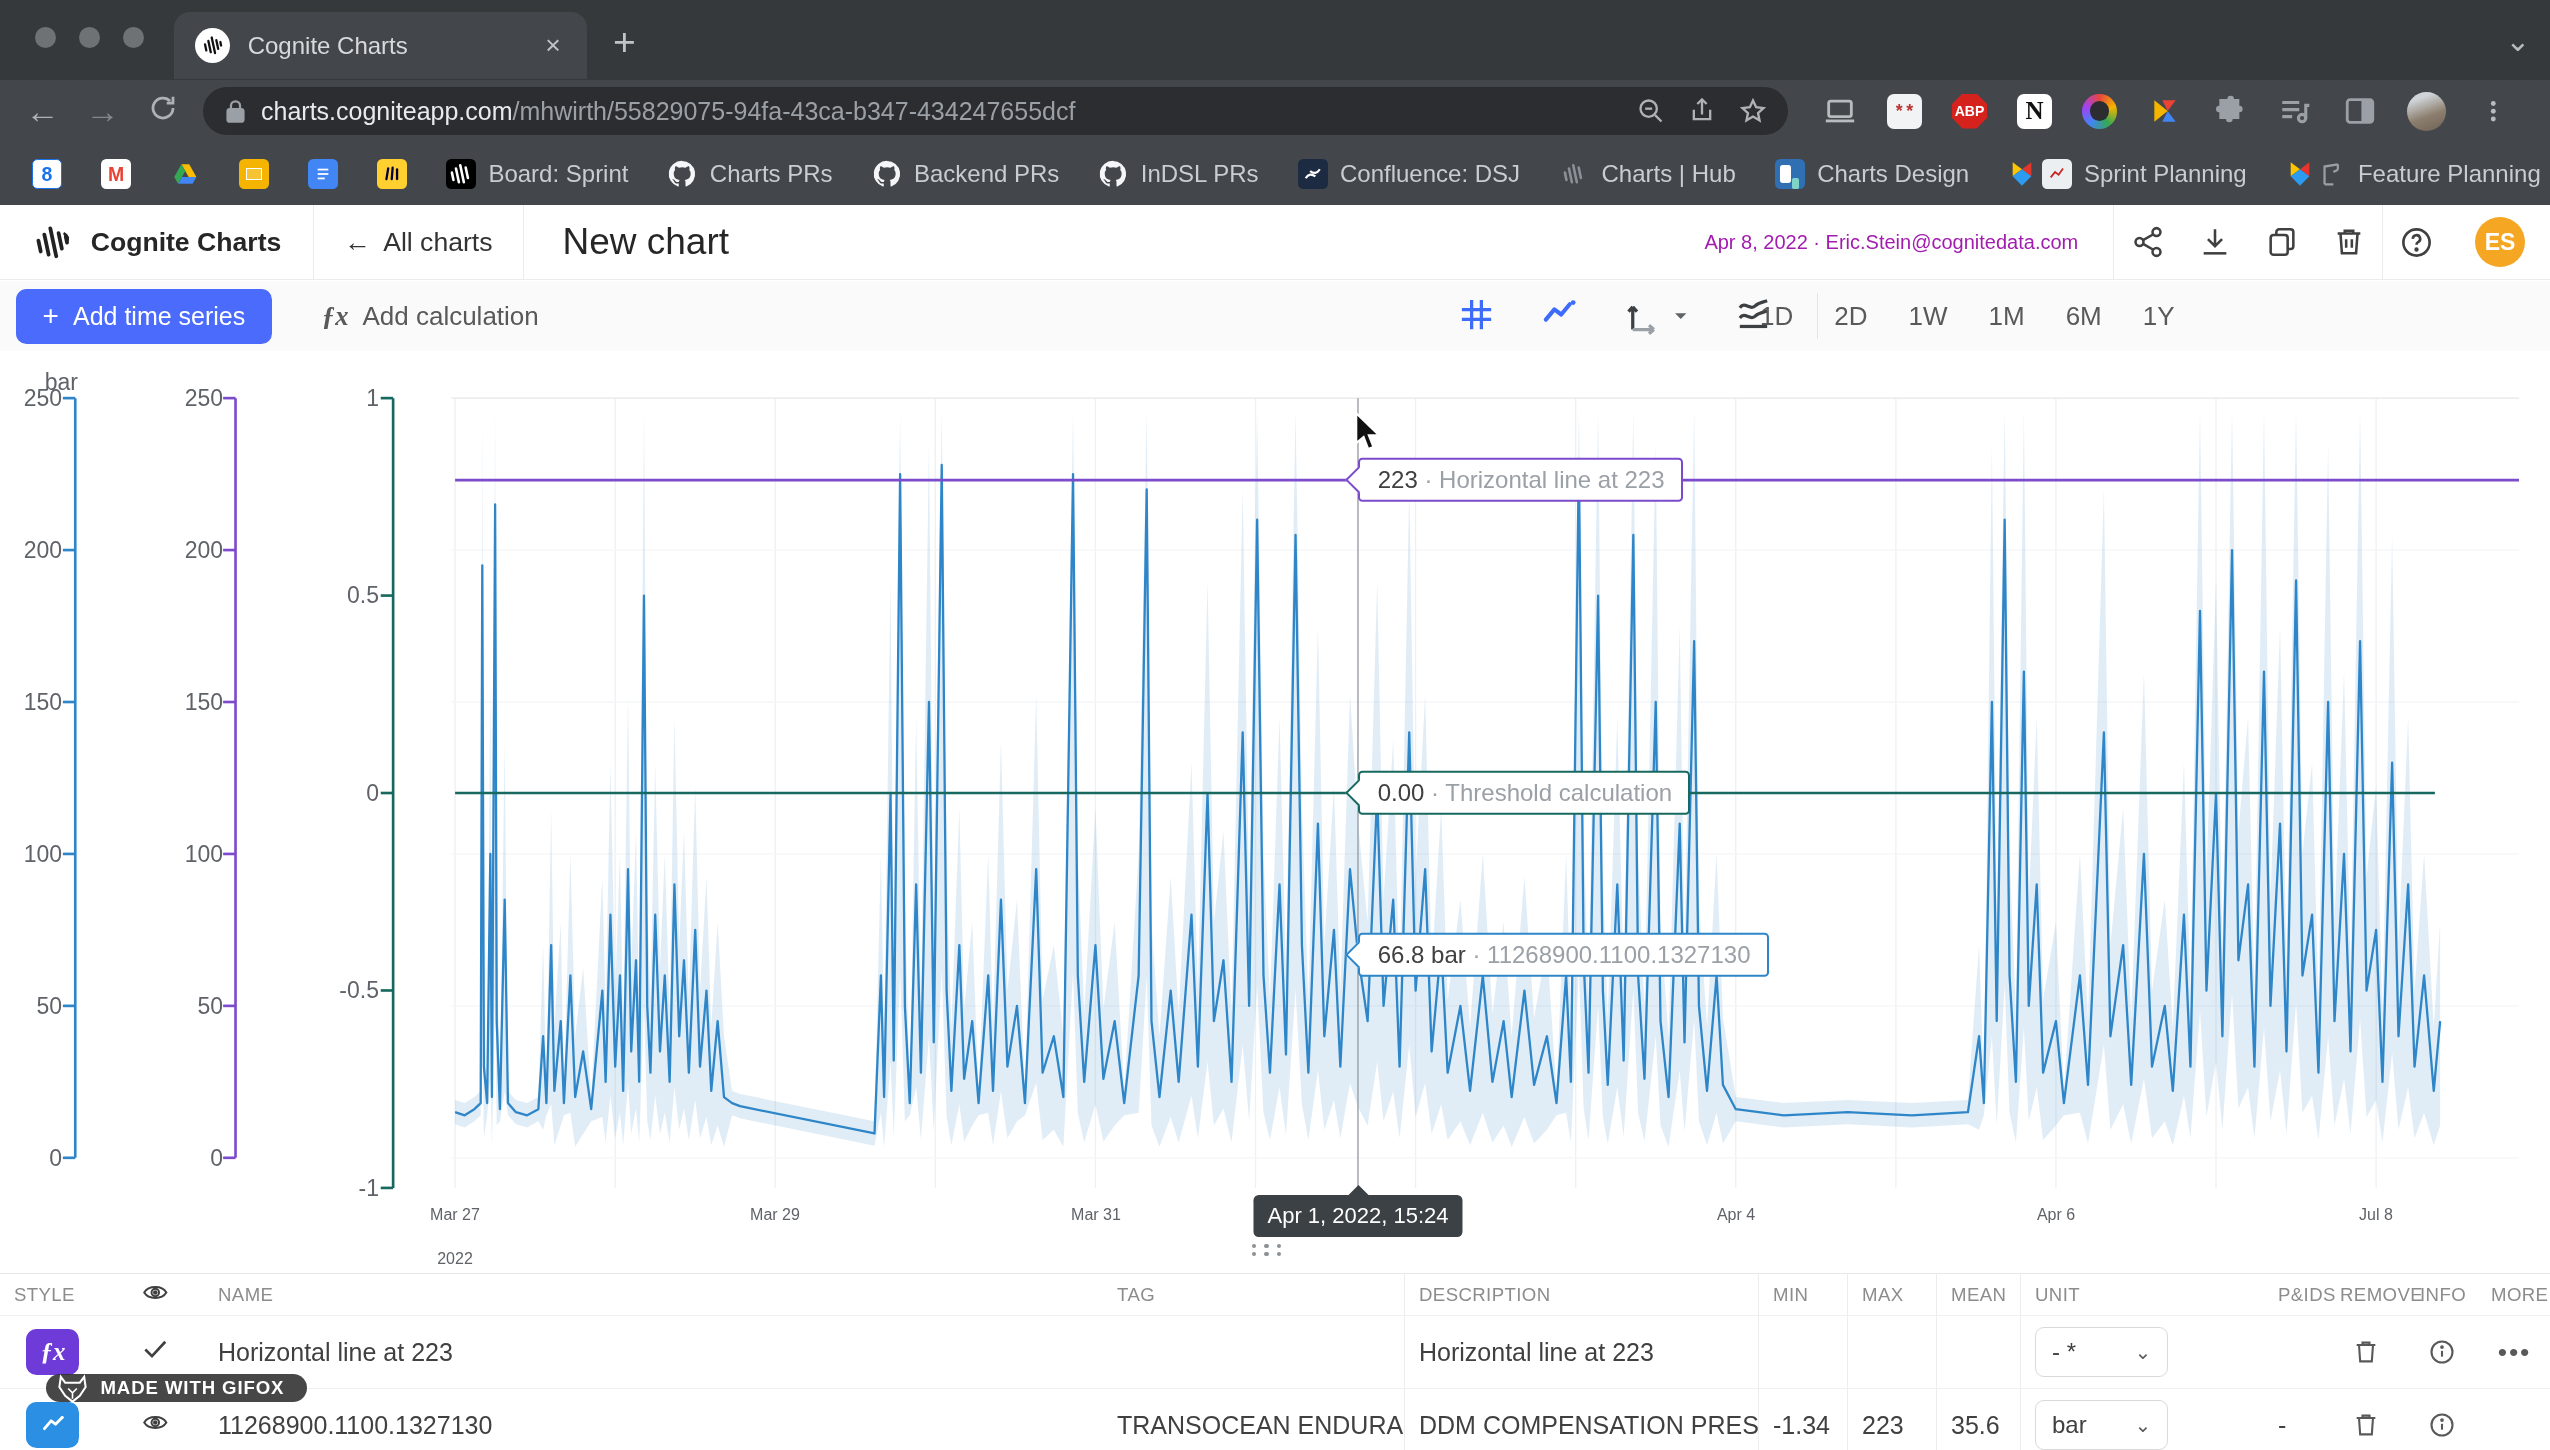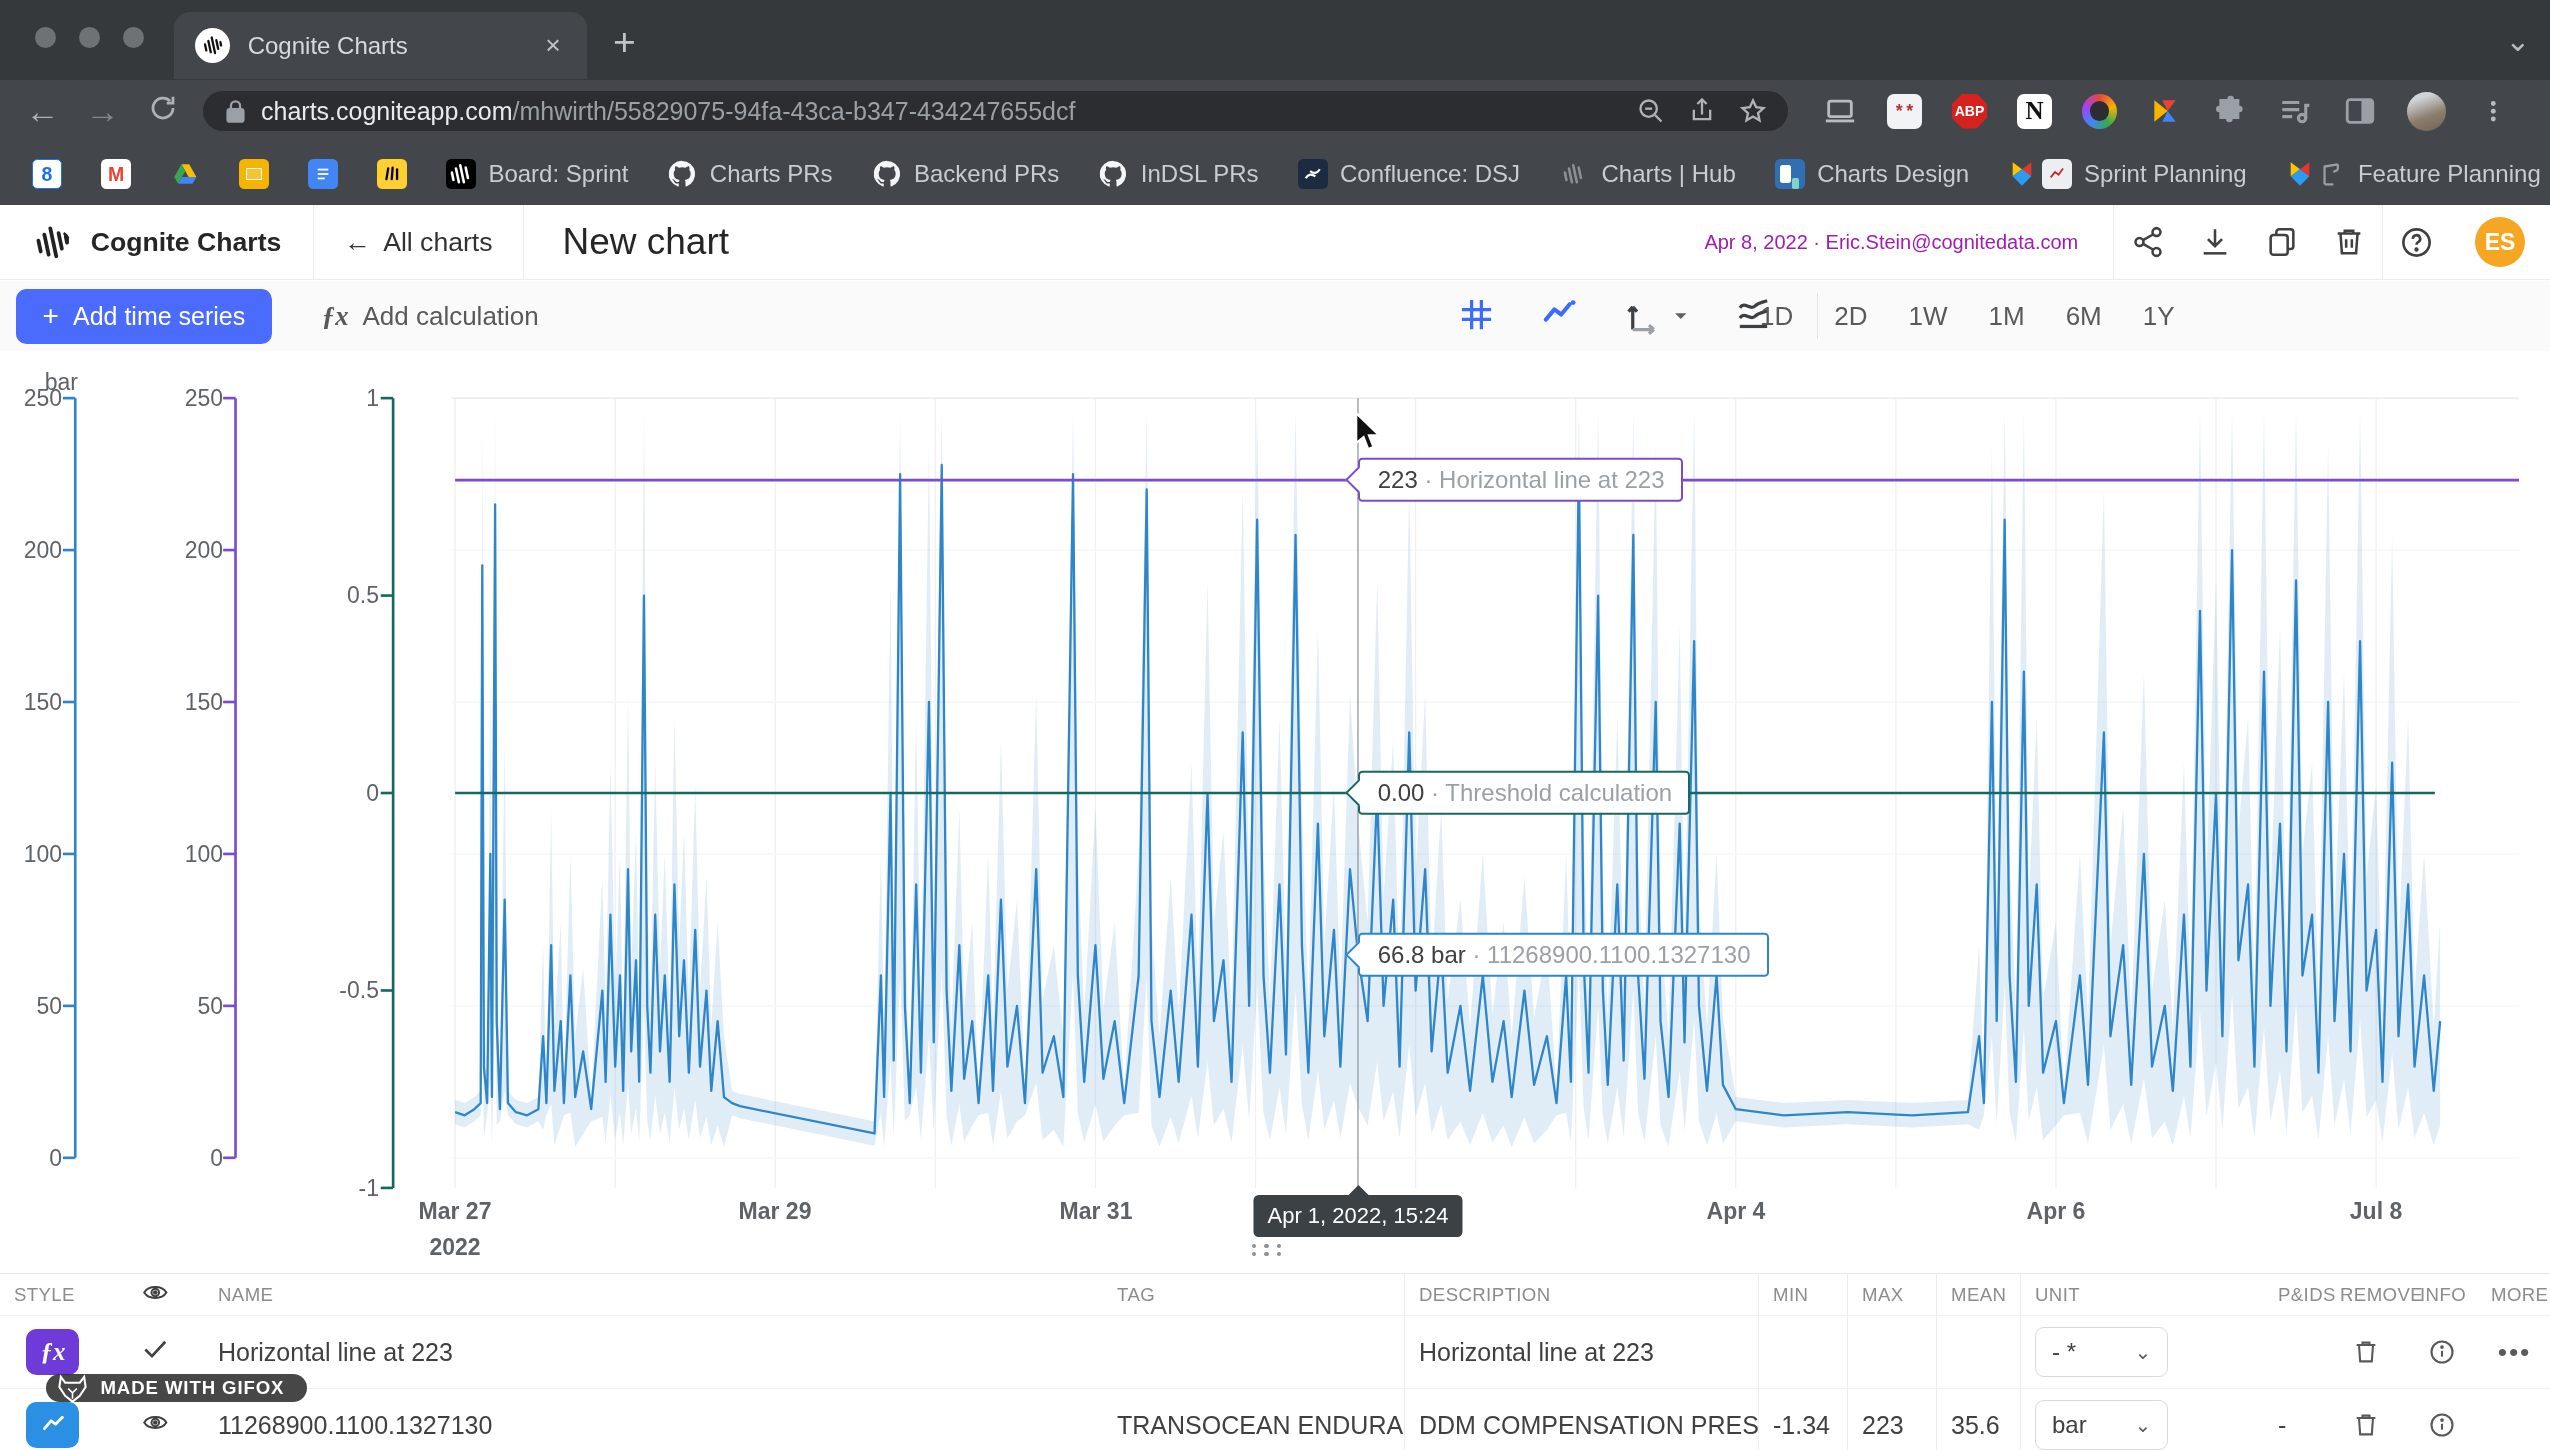--- a/index.html
+++ b/index.html
@@ -14,21 +14,21 @@
     border-radius:16px 16px 0 0;display:flex;align-items:center;padding:0 21px;box-sizing:border-box;}
   .tab-favicon{width:35px;height:35px;border-radius:50%;background:#fff;display:flex;align-items:center;justify-content:center;flex:none;}
   .tab-title{color:#d7dadd;font-size:24px;margin-left:17.7px;flex:1;white-space:nowrap;overflow:hidden;}
   .tab-close{color:#bfc3c7;font-size:26.6px;padding:0 5.3px;}
   .newtab{position:absolute;left:613px;top:19.5px;color:#bfc3c7;font-size:39px;font-weight:300;}
   .win-chevron{position:absolute;right:19.5px;top:23px;color:#b9bcbf;font-size:30px;}
 
   .urlrow{position:absolute;left:0;top:80px;width:2550px;height:62px;background:#43474b;display:flex;align-items:center;}
   .navbtn{color:#aeb2b6;font-size:34px;margin-left:25px;width:35px;text-align:center;}
   .navbtn.fwd{color:#84888c;}
-  .urlpill{height:40px;background:#2b2d30;border-radius:24px;margin-left:23px;display:flex;align-items:center;
+  .urlpill{height:48px;background:#2b2d30;border-radius:24px;margin-left:23px;display:flex;align-items:center;
     padding:0 21px;box-sizing:border-box;width:1585px;}
   .url-text{color:#e8eaed;font-size:25px;margin-left:14px;white-space:nowrap;flex:1;overflow:hidden;}
   .url-text .path{color:#9aa0a6;}
   .pill-ic{margin-left:23px;flex:none;display:flex;}
   .extrow{display:flex;align-items:center;gap:30px;margin-left:34px;}
   .exticon{width:35px;height:35px;display:flex;align-items:center;justify-content:center;flex:none;}
   .abp{width:35px;height:35px;border-radius:8.9px;background:#d6221c;color:#fff;font-size:14px;font-weight:bold;
     display:flex;align-items:center;justify-content:center;clip-path:polygon(30% 0,70% 0,100% 30%,100% 70%,70% 100%,30% 100%,0 70%,0 30%);}
   .notion{width:35px;height:35px;border-radius:7px;background:#fff;color:#111;font-size:25px;font-weight:bold;
     display:flex;align-items:center;justify-content:center;font-family:"Liberation Serif",serif;}
@@ -73,21 +73,21 @@
   .datepill{position:absolute;left:2134px;top:7px;width:370px;height:55px;border:1.8px solid #d9d9d9;border-radius:10.6px;
     background:#fff;display:flex;align-items:center;gap:17.7px;padding:0 19.5px;box-sizing:border-box;}
   .datepill .dt{font-size:25px;color:#262626;}
   .datepill .dash{color:#8c8c8c;font-size:25px;}
 
   
   .chart-section{position:absolute;left:0;top:351px;width:2550px;height:923px;background:#fff;}
   .chart-section svg{position:absolute;left:0;top:0;}
   .ylabel{position:absolute;font-size:23px;color:#5f6368;text-align:right;height:30px;line-height:30px;}
   .unitlabel{position:absolute;font-size:23px;color:#5f6368;}
-  .xlabel{position:absolute;font-size:23px;color:#5f6368;text-align:center;transform:translateX(-50%);line-height:36px;white-space:nowrap;font-weight:bold;}
+  .xlabel{position:absolute;font-size:16px;color:#5f6368;text-align:center;transform:translateX(-50%);line-height:44px;white-space:nowrap;}
   .tagbox{position:absolute;transform:translateY(-50%);background:#fff;border:2.7px solid var(--c);border-radius:4.4px;
     padding:6.2px 16px 6.2px 17.7px;font-size:24px;white-space:nowrap;z-index:4;}
   .tagbox:before{content:'';position:absolute;left:-10.6px;top:50%;width:17px;height:17px;background:#fff;
     border-left:2.7px solid var(--c);border-bottom:2.7px solid var(--c);transform:translateY(-50%) rotate(45deg);}
   .tagbox .val{color:#404040;}
   .tagbox .sep,.tagbox .ser{color:#9aa0a6;}
   .timetip{position:absolute;transform:translateX(-50%);background:#3c4145;color:#fff;font-size:22px;border-radius:5.3px;
     padding:8px 14px;white-space:nowrap;z-index:5;}
   .timetip:before{content:'';position:absolute;top:-9.7px;left:50%;transform:translateX(-50%);
     border:10.6px solid transparent;border-bottom-color:#3c4145;border-top:none;}

